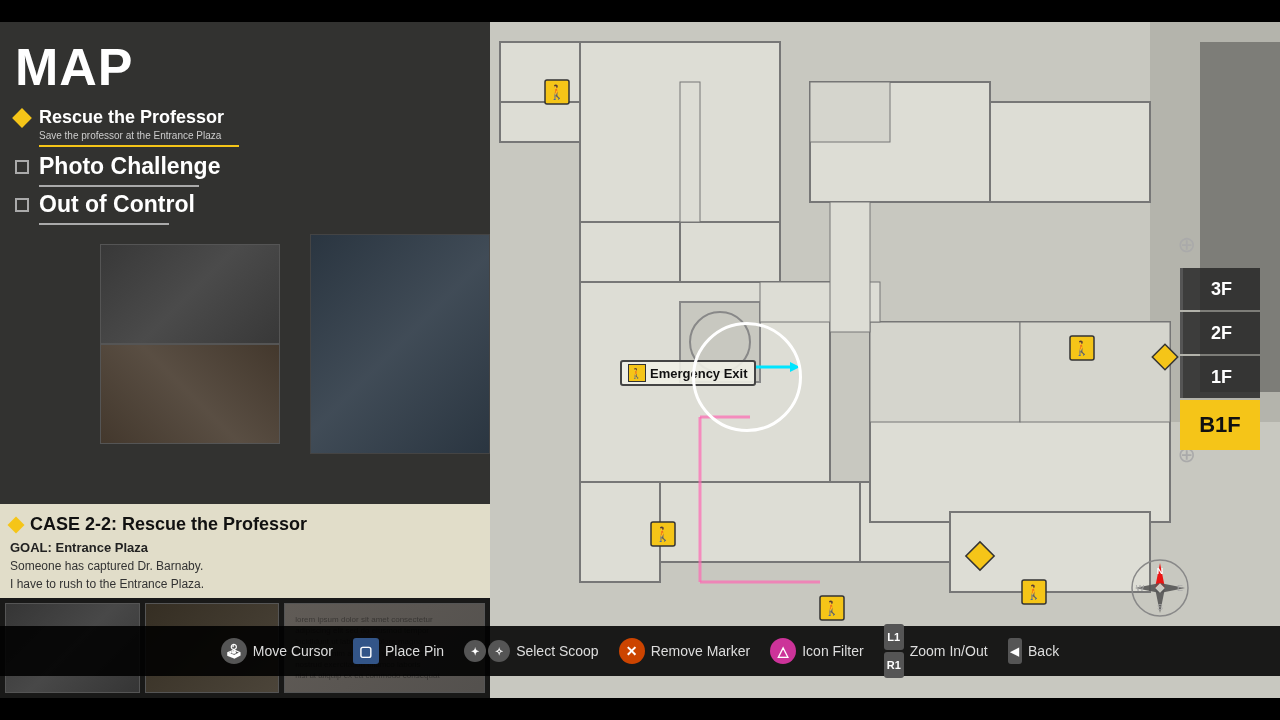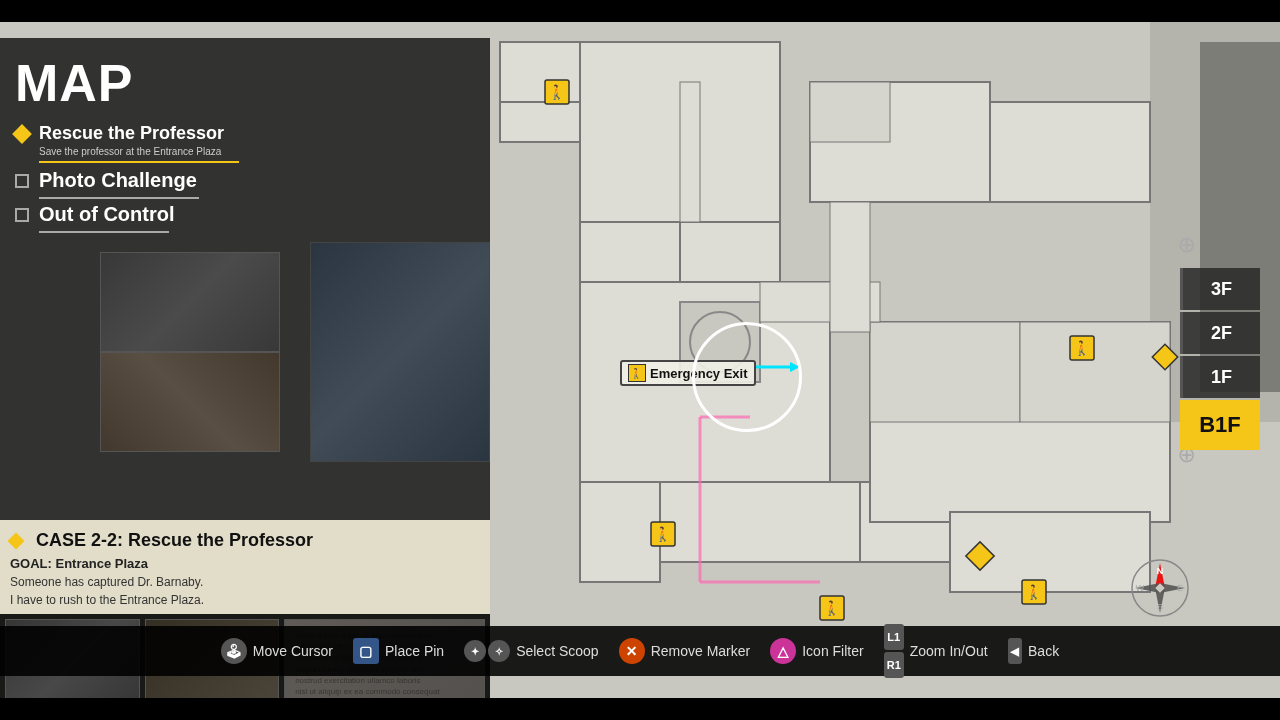--- a/index.html
+++ b/index.html
@@ -35,21 +35,21 @@
       position: absolute;
       top: 22px;
       bottom: 22px;
       left: 0;
       right: 0;
     }
 
     
     .left-panel {
       position: absolute;
-      top: 16px; left: 0;
+      top: 0; left: 0;
       width: 490px;
       height: 100%;
       background: rgba(0,0,0,0.75);
       z-index: 5;
     }
 
     .map-title {
       color: #fff;
       font-size: 52px;
       font-weight: 900;
@@ -83,21 +83,21 @@
     .quest-icon-checkbox {
       width: 14px;
       height: 14px;
       border: 2px solid #aaa;
       margin-right: 10px;
       flex-shrink: 0;
     }
 
     .quest-name {
       color: #fff;
-      font-size: 20px;
+      font-size: 23px;
       font-weight: bold;
     }
 
     .quest-name.active {
       color: #fff;
       font-size: 18px;
     }
 
     .quest-sub {
       color: #ccc;
@@ -161,21 +161,21 @@
       z-index: 6;
     }
 
     .case-title {
       font-size: 18px;
       font-weight: bold;
       color: #111;
       margin-bottom: 5px;
       display: flex;
       align-items: center;
-      gap: 14px;
+      gap: 8px;
     }
 
     .case-diamond {
       width: 12px;
       height: 12px;
       background: #f5c518;
       transform: rotate(45deg);
       flex-shrink: 0;
     }
 

